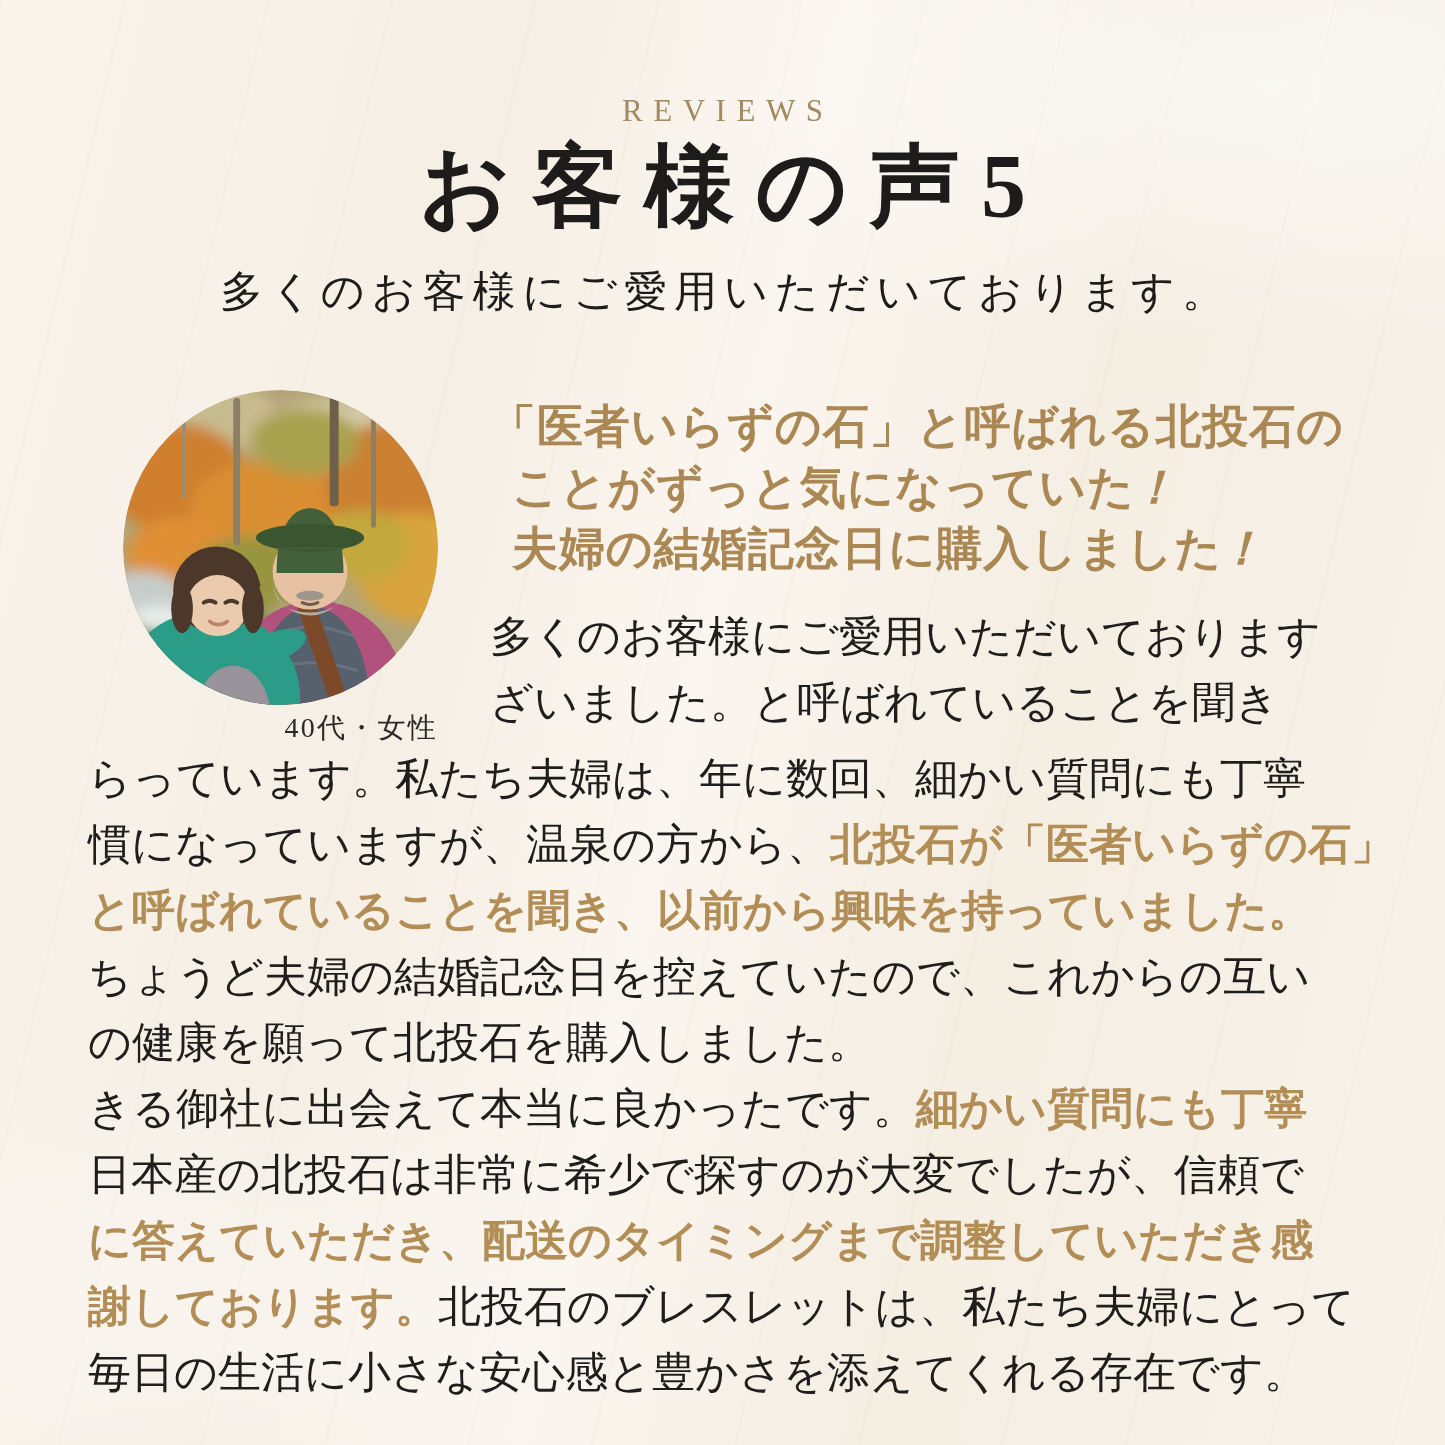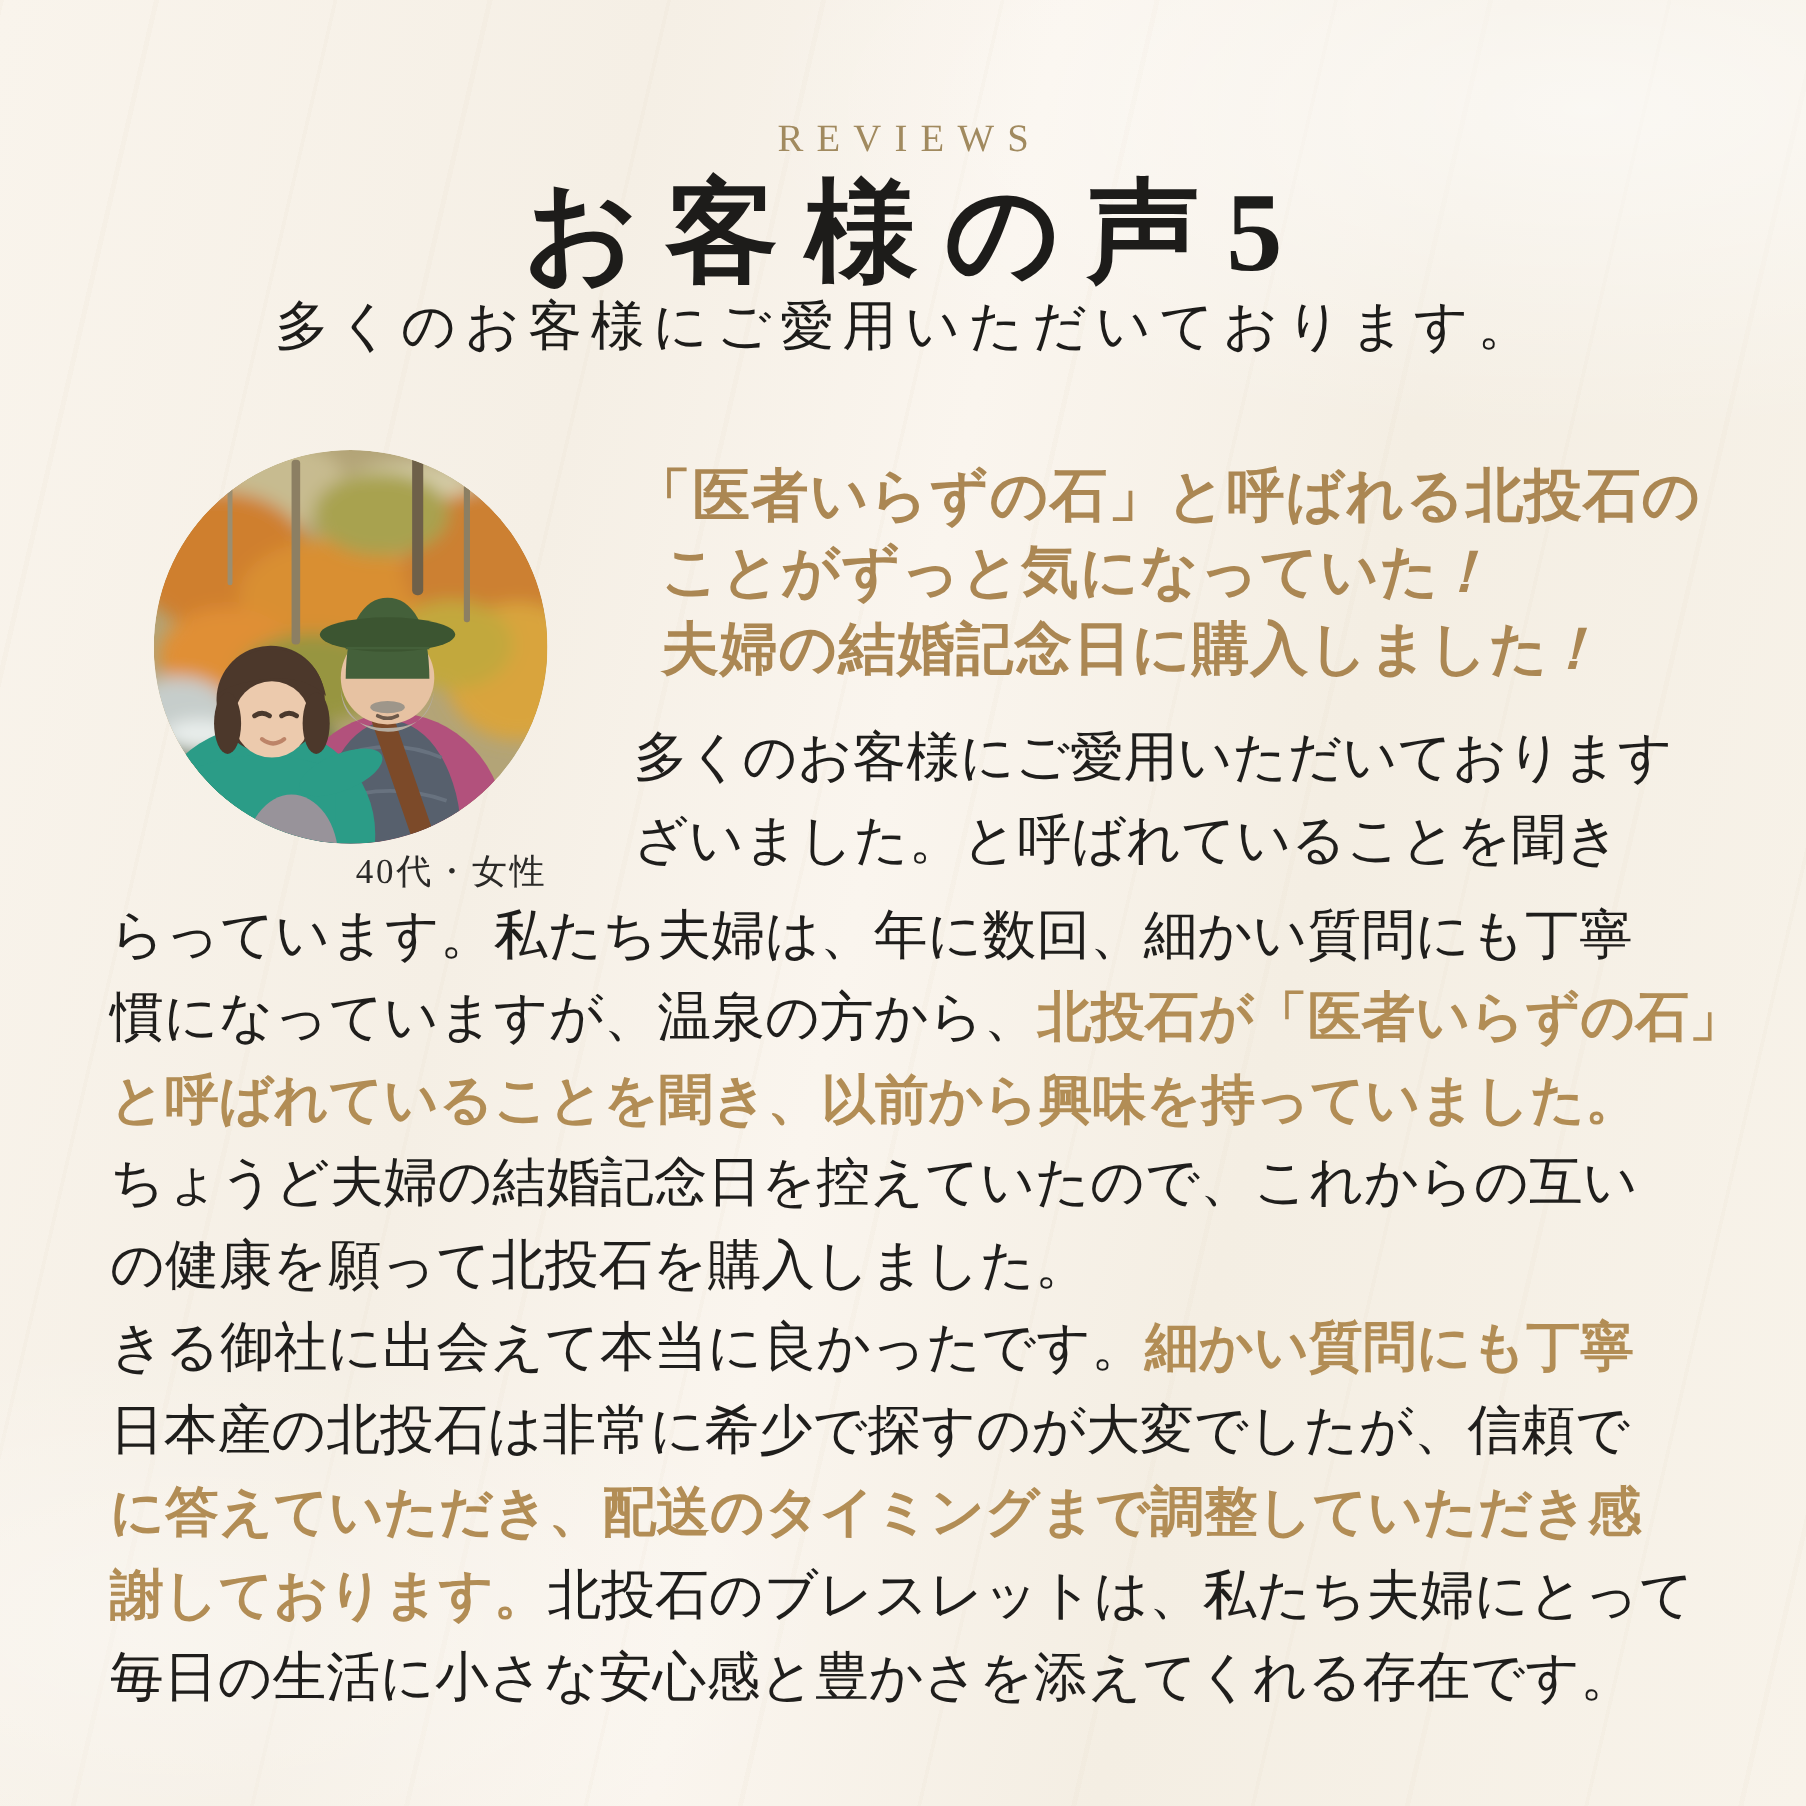--- a/index.html
+++ b/index.html
@@ -46,32 +46,33 @@
     color:var(--heading-text);
     font-weight:600;
     margin-top:8px;
   }
   .subtitle{
     font-family:"Liberation Serif","DejaVu Serif",serif;
     font-size:43px;line-height:1.2;
     letter-spacing:.16em;text-indent:.16em;
     color:var(--heading-text);
     font-weight:500;
+    margin-top:30px;
   }
 
   
   .review-top{display:flex;align-items:flex-start;padding:0 85px;margin-top:72px;}
   .photo-col{flex:none;width:315px;margin-left:38px;text-align:right;}
   .photo-circle{width:315px;height:315px;border-radius:50%;overflow:hidden;display:block;}
   .photo-caption{
     font-family:"Liberation Serif","DejaVu Serif",serif;
     margin-top:8px;font-size:28px;line-height:30px;
     letter-spacing:.08em;color:var(--caption-text);
   }
-  .right-col{flex:1;margin-left:69px;padding-top:6px;min-width:0;}
+  .right-col{flex:1;margin-left:52px;padding-top:6px;min-width:0;}
   .headline .tline{
     font-family:"Liberation Serif","DejaVu Serif",serif;
     font-size:46px;line-height:61px;font-weight:600;
     color:var(--gold-headline);
     letter-spacing:.02em;
     white-space:nowrap;
   }
   .headline .tline + .tline{padding-left:22px;}
   .body-side{margin-top:24px;}
 

